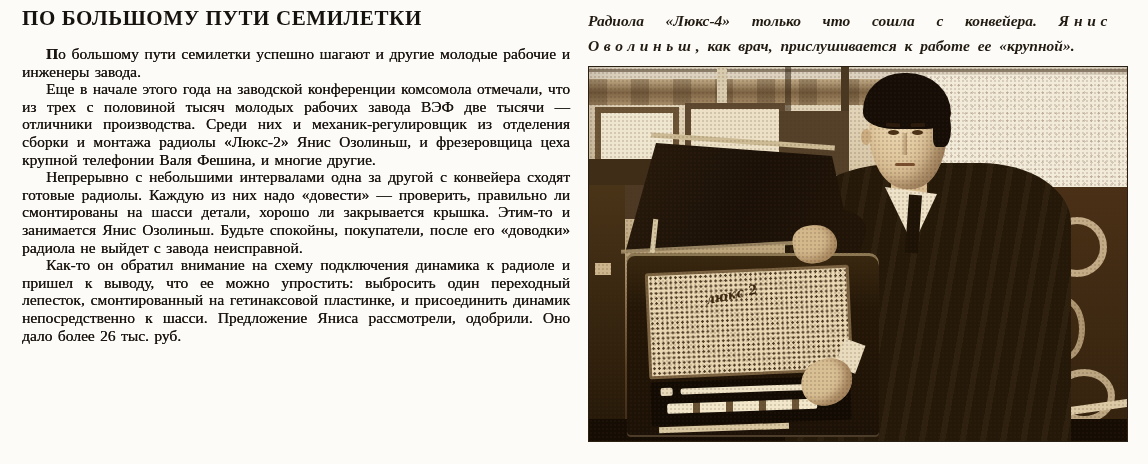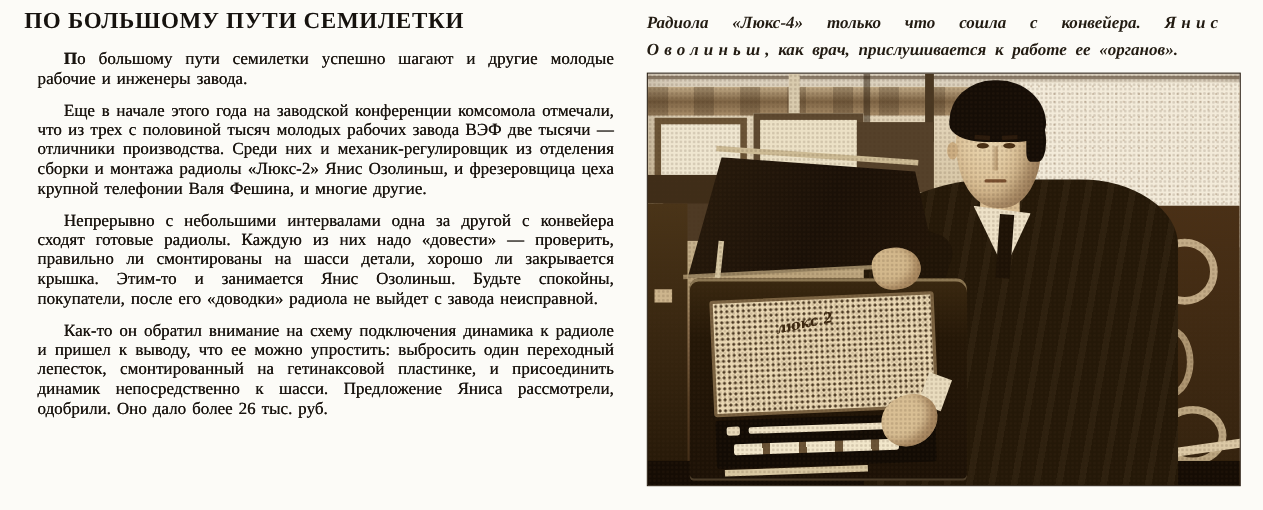--- a/index.html
+++ b/index.html
@@ -12,21 +12,21 @@
 
   
   .article-column{position:absolute;left:22px;top:6px;width:548px;}
   .headline{
     margin:0 0 14px 0;
     font-family:"Liberation Serif",serif;
     font-weight:bold;font-size:21px;letter-spacing:.6px;
     color:#16120e;white-space:nowrap;
   }
   .article-body p{
-    margin:12px;text-indent:24px;text-align:justify;
+    margin:0;text-indent:24px;text-align:justify;
     font-size:15.5px;line-height:17.6px;word-spacing:1.5px;
     color:#1a1510;
     text-shadow:0.2px 0 0 #1a1510;
   }
   .article-body p:first-of-type::first-letter{font-weight:bold;}
 
   
   .caption{
     position:absolute;left:588px;top:8px;width:524px;
     font-style:italic;font-weight:bold;
@@ -161,21 +161,21 @@
   <div class="article-column">
     <h1 class="headline">ПО БОЛЬШОМУ ПУТИ СЕМИЛЕТКИ</h1>
     <div class="article-body">
       <p>По большому пути семилетки успешно шагают и другие молодые рабочие и инженеры завода.</p>
       <p>Еще в начале этого года на заводской конференции комсомола отмечали, что из трех с половиной тысяч молодых рабочих завода ВЭФ две тысячи — отличники производства. Среди них и механик-регулировщик из отделения сборки и монтажа радиолы «Люкс-2» Янис Озолиньш, и фрезеровщица цеха крупной телефонии Валя Фешина, и многие другие.</p>
       <p>Непрерывно с небольшими интервалами одна за другой с конвейера сходят готовые радиолы. Каждую из них надо «довести» — проверить, правильно ли смонтированы на шасси детали, хорошо ли закрывается крышка. Этим-то и занимается Янис Озолиньш. Будьте спокойны, покупатели, после его «доводки» радиола не выйдет с завода неисправной.</p>
       <p>Как-то он обратил внимание на схему подключения динамика к радиоле и пришел к выводу, что ее можно упростить: выбросить один переходный лепесток, смонтированный на гетинаксовой пластинке, и присоединить динамик непосредственно к шасси. Предложение Яниса рассмотрели, одобрили. Оно дало более 26 тыс. руб.</p>
     </div>
   </div>
 
-  <div class="caption"><span>Радиола «Люкс-4» только что сошла с конвейера. </span><span class="spaced">Янис Оволиньш</span><span>, как врач, прислушивается к работе ее «органов».</span></div>
+  <div class="caption"><span>Радиола «Люкс-4» только что сошла с конвейера. </span><span class="spaced">Янис Оволиньш</span><span>, как врач, прислушивается к работе ее «крупной».</span></div>
 
   <div class="photo">
     <div class="ph-truss"></div>
     <div class="ph-pipe"></div>
     <div class="ph-post-a"></div>
     <div class="ph-post-b"></div>
     <div class="ph-post-c"></div>
     <div class="ph-win-l1"></div>
     <div class="ph-win-l2"></div>
     <div class="ph-win-d1"></div>

